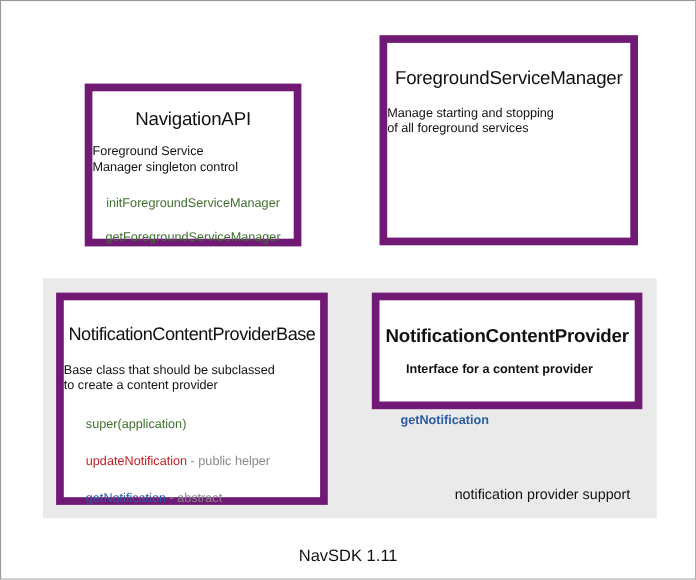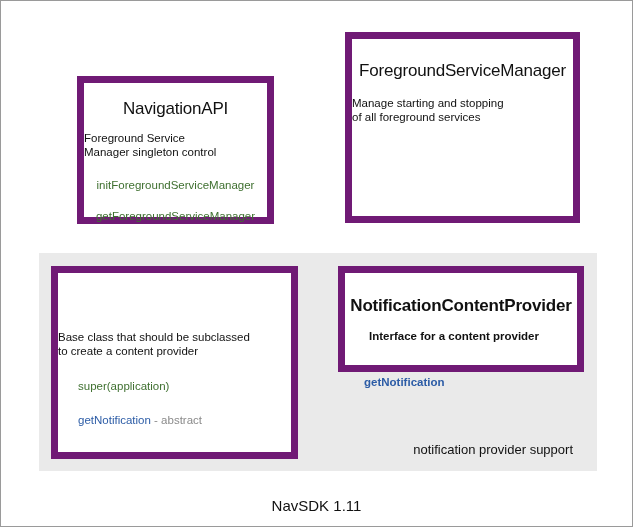--- a/index.html
+++ b/index.html
@@ -114,27 +114,31 @@
       <div>Manage starting and stopping</div>
       <div>of all foreground services</div>
     </div>
   </div>
 
   <div class="group-panel" style="left:38px; top:252px; width:558px; height:218px;">
     <div class="group-caption" style="right:24px; bottom:14px;">notification provider support</div>
   </div>
 
   <div class="class-box" style="left:50px; top:265px; width:247px; height:193px;">
+    <div class="class-title tight" style="top:22px;">NotificationContentProviderBase</div>
     <div class="class-desc" style="top:57px;">
       <div>Base class that should be subclassed</div>
       <div>to create a content provider</div>
     </div>
     <div class="member-list" style="left:20px; top:108px;">
       <div class="member" style="margin-bottom:22px;">
         <span class="m-green">super(application)</span>
+      </div>
+      <div class="member" style="margin-bottom:22px;">
+        <span class="m-red">updateNotification</span><span class="m-note"> - public helper</span>
       </div>
       <div class="member">
         <span class="m-blue">getNotification</span><span class="m-note"> - abstract</span>
       </div>
     </div>
   </div>
 
   <div class="class-box" style="left:337px; top:265px; width:246px; height:106px;font-weight:bold;">
     <div class="class-title" style="top:23px;">NotificationContentProvider</div>
     <div class="class-desc" style="top:56px;padding-left:24px;">

